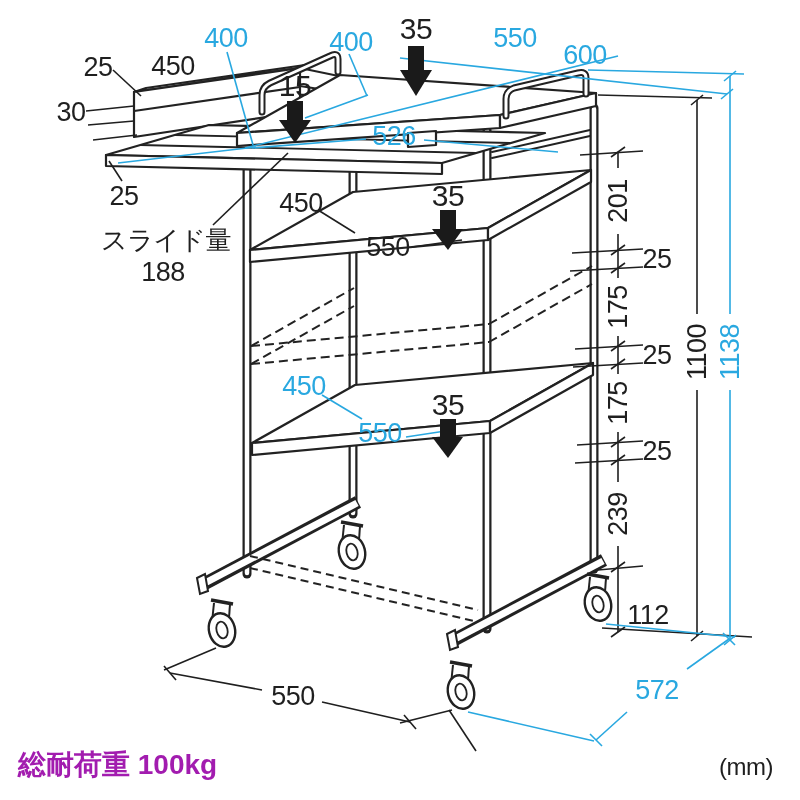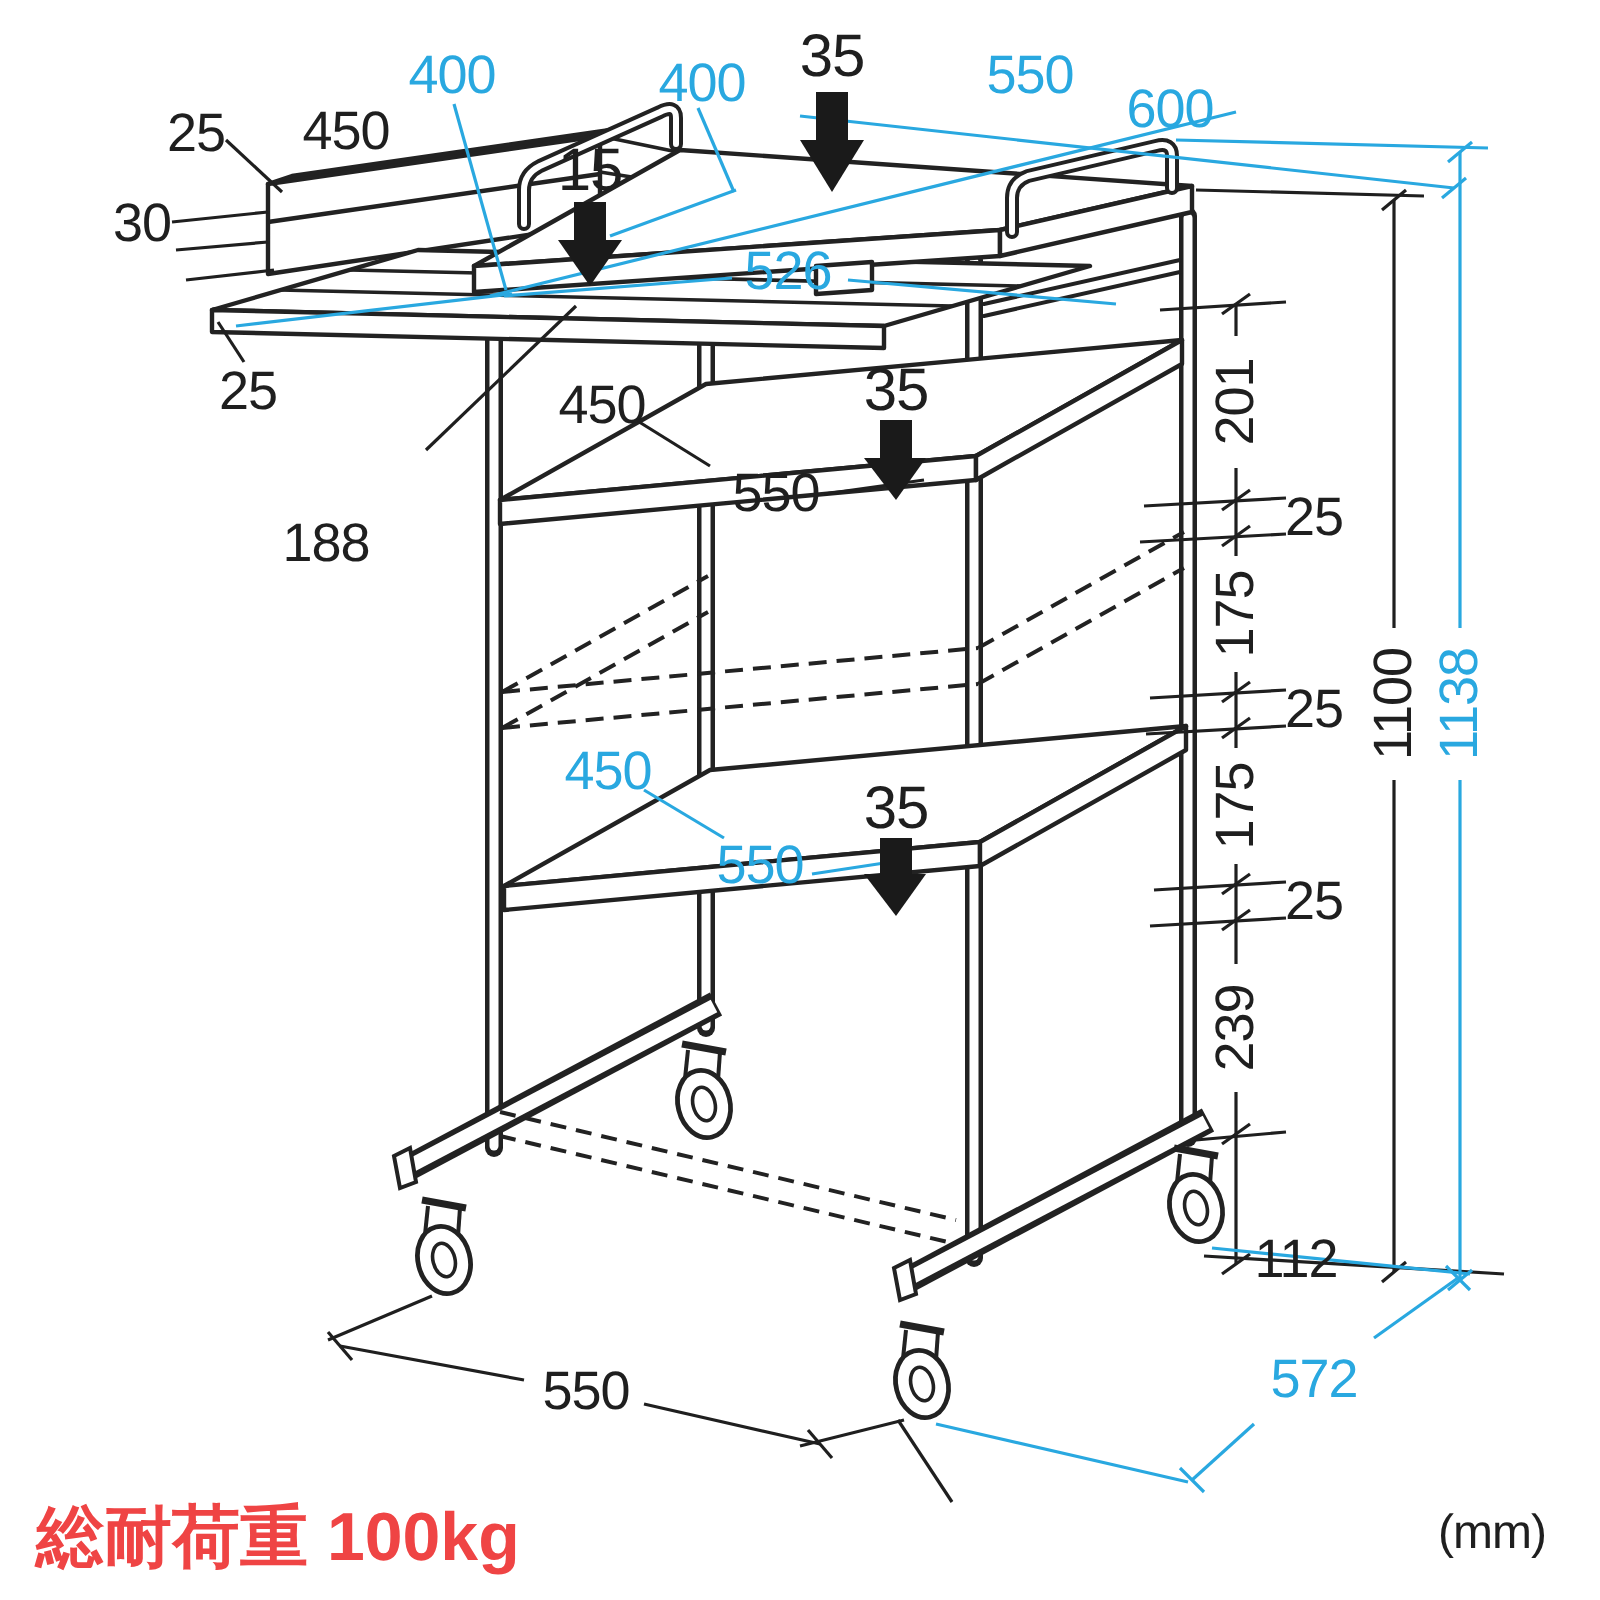--- a/index.html
+++ b/index.html
@@ -5,22 +5,22 @@
   html,body{margin:0;padding:0;background:#fff;}
   #stage{position:relative;width:800px;height:800px;background:#fff;overflow:hidden;
          font-family:"Liberation Sans","DejaVu Sans",sans-serif;}
   #drawing{position:absolute;left:0;top:0;}
   .lbl{position:absolute;transform:translate(-50%,-50%);font-size:27px;line-height:1;
        color:#1f1f1f;white-space:nowrap;letter-spacing:-0.5px;}
   .c{color:#29a8e0;}
   .b{font-weight:normal;font-size:30px;}
   .v{transform:translate(-50%,-50%) rotate(-90deg);}
   .jp{font-size:26px;}
-  .load{position:absolute;left:18px;top:746px;transform:none;font-size:34px;font-weight:bold;
-        color:#ef4444;letter-spacing:0;}
+  .load{position:absolute;left:18px;top:746px;transform:none;font-size:28px;font-weight:bold;
+        color:#a21caf;letter-spacing:0;}
   .unit{font-size:24px;}
   .cast{font-size:25px;}
 </style>
 </head>
 <body>
 
 <div id="stage">
 
 <svg id="drawing" width="800" height="800" viewBox="0 0 800 800" xmlns="http://www.w3.org/2000/svg">
 
@@ -249,35 +249,36 @@
 <div class="lbl" style="left:173px;top:66px">450</div>
 <div class="lbl" style="left:71px;top:112px">30</div>
 <div class="lbl c" style="left:226px;top:38px">400</div>
 <div class="lbl c" style="left:351px;top:42px">400</div>
 <div class="lbl b" style="left:416px;top:29px">35</div>
 <div class="lbl c" style="left:515px;top:38px">550</div>
 <div class="lbl c" style="left:585px;top:55px">600</div>
 <div class="lbl b" style="left:295px;top:86px">15</div>
 <div class="lbl c" style="left:394px;top:136px">526</div>
 <div class="lbl" style="left:124px;top:196px">25</div>
+<div class="lbl jp" style="left:166px;top:240px">スライド量</div>
 <div class="lbl" style="left:163px;top:272px">188</div>
 <div class="lbl" style="left:301px;top:203px">450</div>
 <div class="lbl" style="left:388px;top:247px">550</div>
 <div class="lbl b" style="left:448px;top:196px">35</div>
 <div class="lbl c" style="left:304px;top:386px">450</div>
 <div class="lbl c" style="left:380px;top:433px">550</div>
 <div class="lbl b" style="left:448px;top:405px">35</div>
 <div class="lbl v" style="left:618px;top:201px">201</div>
 <div class="lbl" style="left:657px;top:259px">25</div>
 <div class="lbl v" style="left:618px;top:307px">175</div>
 <div class="lbl" style="left:657px;top:355px">25</div>
 <div class="lbl v" style="left:618px;top:403px">175</div>
 <div class="lbl" style="left:657px;top:451px">25</div>
 <div class="lbl v" style="left:618px;top:514px">239</div>
-<div class="lbl" style="left:648px;top:630px">112</div>
+<div class="lbl" style="left:648px;top:615px">112</div>
 <div class="lbl v" style="left:697px;top:352px">1100</div>
 <div class="lbl v c" style="left:730px;top:352px">1138</div>
 <div class="lbl" style="left:293px;top:696px">550</div>
 <div class="lbl c" style="left:657px;top:690px">572</div>
 <div class="load">総耐荷重 100kg</div>
 <div class="lbl unit" style="left:746px;top:767px">(mm)</div>
 
 </div>
 
 </body></html>

